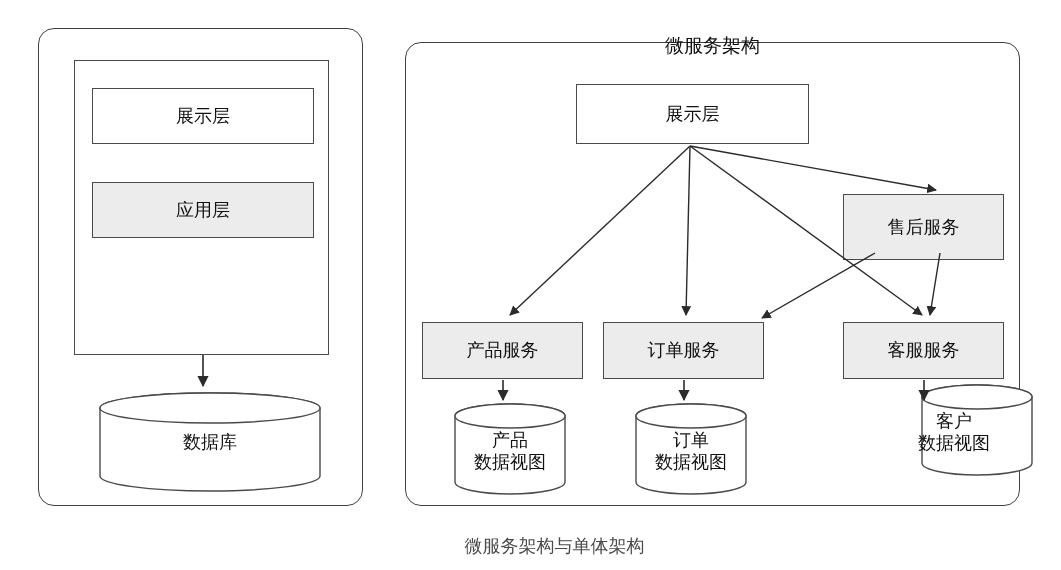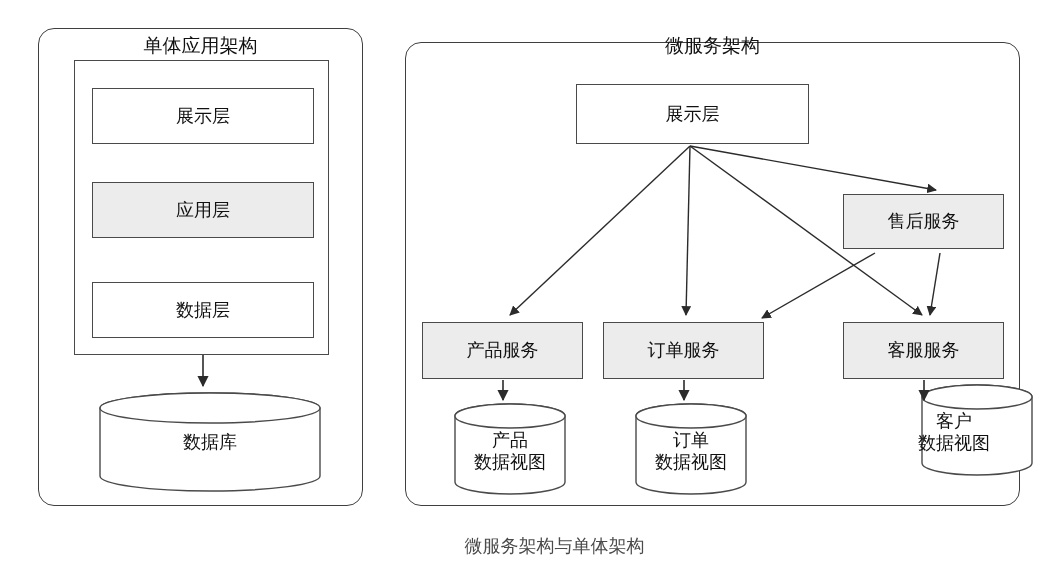--- a/index.html
+++ b/index.html
@@ -91,53 +91,49 @@
     white-space: pre-line;
   }
 </style>
 </head>
 <body>
 
 <div id="stage">
 
   <div class="panel" style="left:38px; top:28px; width:325px; height:478px;"></div>
 
-  <div class="panel-title" style="left:38px; top:33px; width:325px;">单体应用架构</div>
 
   <div class="inner-frame" style="left:74px; top:60px; width:255px; height:295px;"></div>
 
   <div class="box" style="left:92px; top:88px; width:222px; height:56px;">
     <span>展示层</span>
   </div>
 
   <div class="box shaded" style="left:92px; top:182px; width:222px; height:56px;">
     <span>应用层</span>
   </div>
 
-  <div class="box" style="left:92px; top:282px; width:222px; height:56px;">
-    <span>数据层</span>
-  </div>
 
   <div class="cyl" style="left:92px; top:392px; width:222px; height:100px;">
     <svg width="222" height="100" viewBox="0 0 222 100">
       <path d="M1,16 a110,15 0 0 1 220,0 L221,84 a110,15 0 0 1 -220,0 Z" fill="#ffffff" stroke="#4a4a4a" stroke-width="1.4"></path>
       <ellipse cx="111" cy="16" rx="110" ry="15" fill="#ffffff" stroke="#4a4a4a" stroke-width="1.4"></ellipse>
     </svg>
     <div class="cyl-label">数据库</div>
   </div>
 
   <div class="panel" style="left:405px; top:42px; width:615px; height:464px;"></div>
 
   <div class="panel-title" style="left:405px; top:33px; width:615px;">微服务架构</div>
 
   <div class="box" style="left:576px; top:84px; width:233px; height:60px;">
     <span>展示层</span>
   </div>
 
-  <div class="box shaded" style="left:843px; top:194px; width:161px; height:55px;">
+  <div class="box shaded" style="left:843px; top:194px; width:161px; height:66px;">
     <span>售后服务</span>
   </div>
 
   <div class="box shaded" style="left:422px; top:322px; width:161px; height:57px;">
     <span>产品服务</span>
   </div>
 
   <div class="box shaded" style="left:603px; top:322px; width:161px; height:57px;">
     <span>订单服务</span>
   </div>

